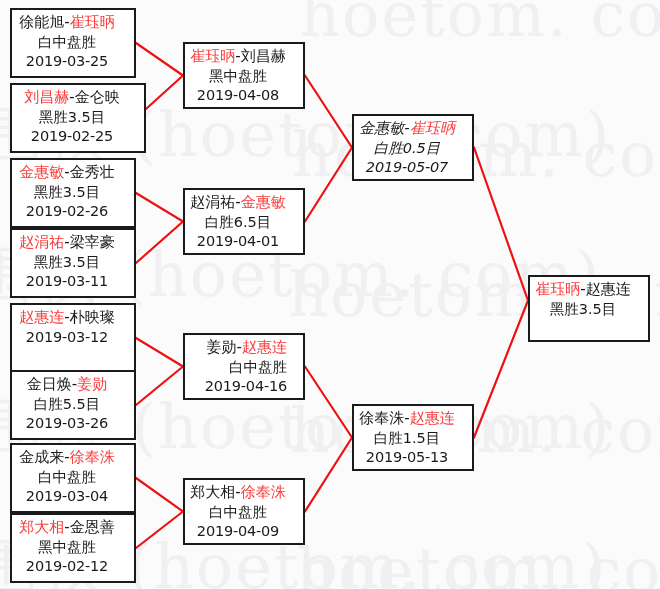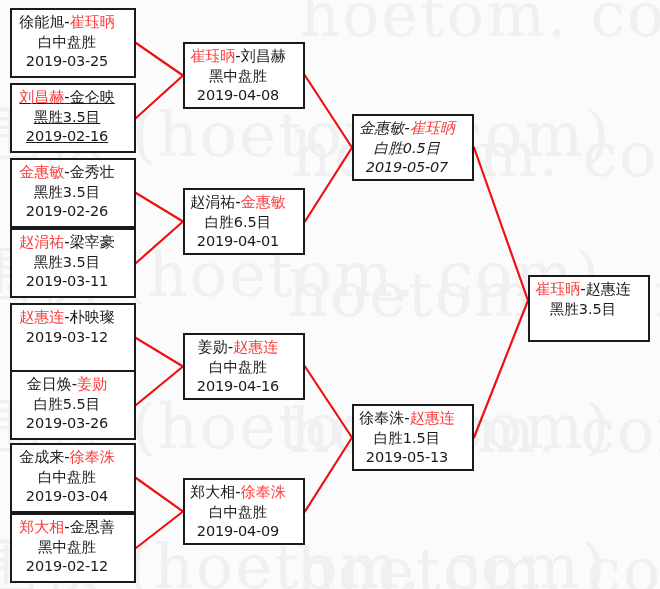--- a/index.html
+++ b/index.html
@@ -124,24 +124,24 @@
         <line x1="474" y1="437.5" x2="528" y2="300.5" stroke="#ee1111"></line>
       </g>
   </svg>
 
   <div id="match-layer">
       <div class="match" style="left: 10px; top: 8px; width: 126px; height: 70px;">
         <div class="players"><span class="lose">徐能旭</span><span class="sep">-</span><span class="win">崔珏昞</span></div>
         <div class="result">白中盘胜</div>
         <div class="date">2019-03-25</div>
       </div>
-      <div class="match" style="left: 10px; top: 83px; width: 126px; height: 70px; text-decoration: underline;">
+      <div class="match" style="left: 10px; top: 83px; width: 136px; height: 70px;">
         <div class="players"><span class="win">刘昌赫</span><span class="sep">-</span><span class="lose">金仑映</span></div>
         <div class="result">黑胜3.5目</div>
-        <div class="date">2019-02-16</div>
+        <div class="date">2019-02-25</div>
       </div>
       <div class="match" style="left: 10px; top: 158px; width: 126px; height: 70px;">
         <div class="players"><span class="win">金惠敏</span><span class="sep">-</span><span class="lose">金秀壮</span></div>
         <div class="result">黑胜3.5目</div>
         <div class="date">2019-02-26</div>
       </div>
       <div class="match" style="left: 10px; top: 228px; width: 126px; height: 70px;">
         <div class="players"><span class="win">赵涓祐</span><span class="sep">-</span><span class="lose">梁宰豪</span></div>
         <div class="result">黑胜3.5目</div>
         <div class="date">2019-03-11</div>
@@ -168,21 +168,21 @@
       <div class="match" style="left: 183px; top: 42px; width: 122px; height: 67px;">
         <div class="players"><span class="win">崔珏昞</span><span class="sep">-</span><span class="lose">刘昌赫</span></div>
         <div class="result">黑中盘胜</div>
         <div class="date">2019-04-08</div>
       </div>
       <div class="match" style="left: 183px; top: 188px; width: 122px; height: 67px;">
         <div class="players"><span class="lose">赵涓祐</span><span class="sep">-</span><span class="win">金惠敏</span></div>
         <div class="result">白胜6.5目</div>
         <div class="date">2019-04-01</div>
       </div>
-      <div class="match" style="left: 183px; top: 333px; width: 122px; height: 67px;">
+      <div class="match" style="left: 183px; top: 333px; width: 122px; height: 67px; text-align: right;">
         <div class="players"><span class="lose">姜勋</span><span class="sep">-</span><span class="win">赵惠连</span></div>
         <div class="result">白中盘胜</div>
         <div class="date">2019-04-16</div>
       </div>
       <div class="match" style="left: 183px; top: 478px; width: 122px; height: 67px;">
         <div class="players"><span class="lose">郑大相</span><span class="sep">-</span><span class="win">徐奉洙</span></div>
         <div class="result">白中盘胜</div>
         <div class="date">2019-04-09</div>
       </div>
       <div class="match" style="left: 352px; top: 114px; width: 122px; height: 67px; font-style: italic;">

